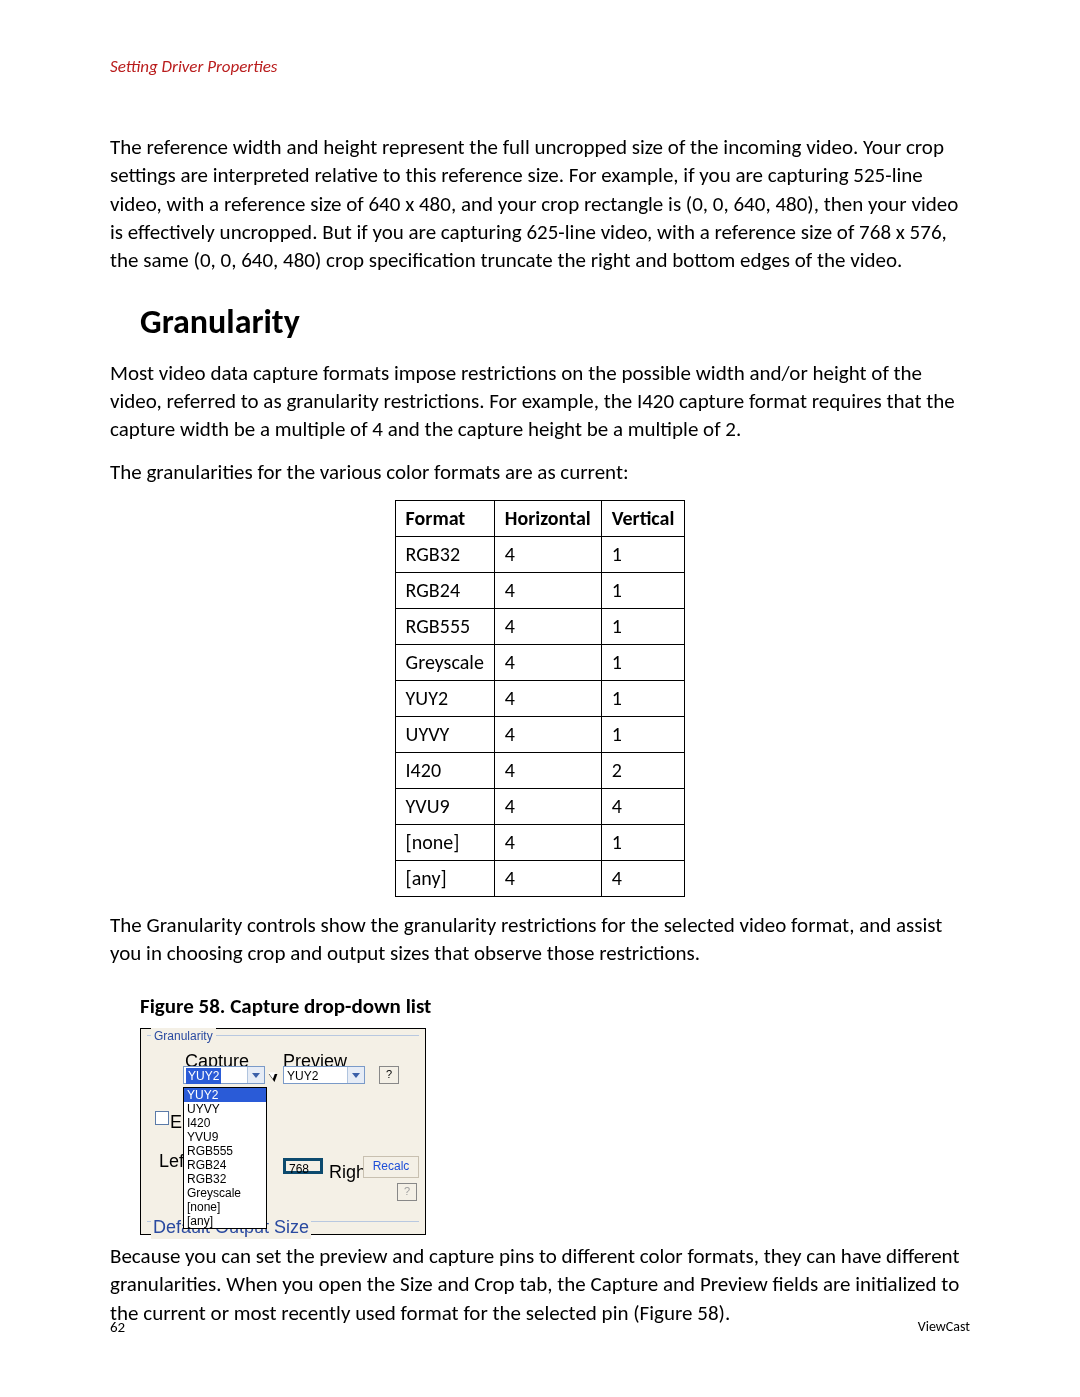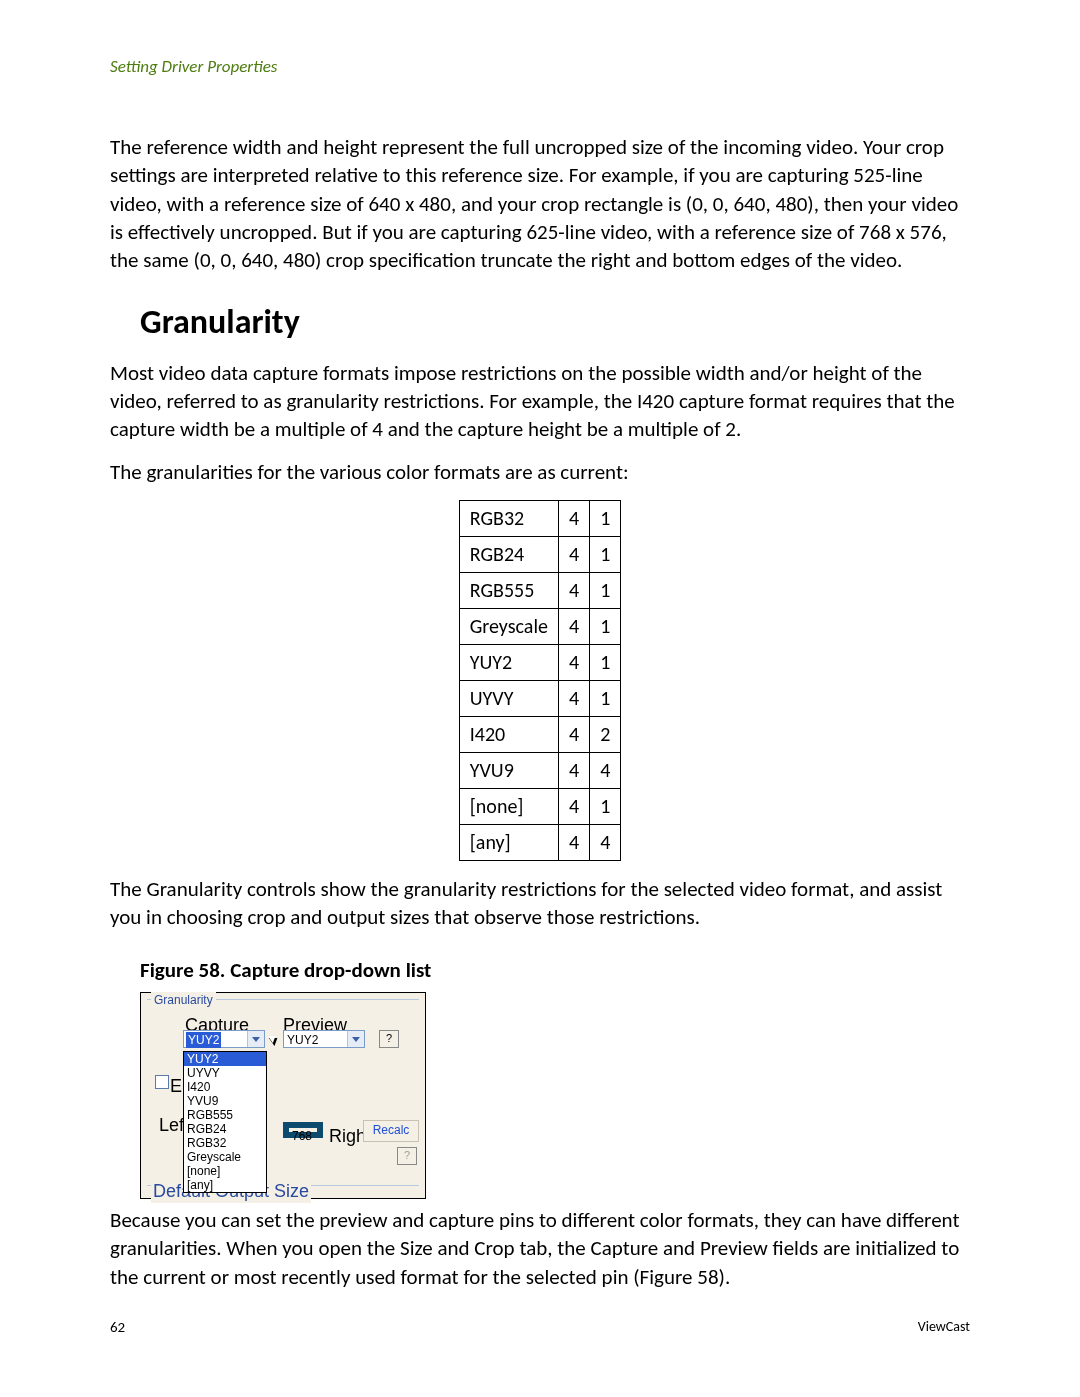--- a/index.html
+++ b/index.html
@@ -6,21 +6,21 @@
   body{
     width:1080px;height:1397px;
     background:#fff;color:#000;
     font-family:Calibri,"Segoe UI",Arial,sans-serif;
     font-size:21px;line-height:1.35;
     position:relative;
   }
   .page{
     position:absolute;left:110px;top:56px;width:860px;
   }
-  .running-head{font-style:italic;font-size:17px;color:#4d7c0f}
+  .running-head{font-style:italic;font-size:17px;color:#b91c1c}
   .para{margin:14px 0}
   h2.section{
     font-size:34px;font-weight:700;margin:24px 0 14px 30px;
   }
   .figcap{font-weight:700;margin:24px 0 8px 30px;font-size:21px}
   table.gran{
     border-collapse:collapse;margin:8px auto 14px auto;
   }
   table.gran th,table.gran td{
     border:1px solid #000;padding:4px 10px;font-size:20px;text-align:left;
@@ -63,21 +63,21 @@
   .droplist{
     position:absolute;left:42px;top:58px;width:82px;
     border:1px solid #000;background:#fff;font-size:12px;z-index:5;
   }
   .droplist div{padding:0 3px;height:14px;line-height:14px}
   .droplist .hl{background:#2a5bd7;color:#fff}
   .chk{
     position:absolute;width:12px;height:12px;border:1px solid #5a7aa8;background:#fff;
   }
   .txtbox{
-    position:absolute;width:40px;height:16px;border:6px solid #0c4a6e;
+    position:absolute;width:40px;height:16px;border:3px solid #0c4a6e;
     background:#f4f0e6;font-size:12px;text-align:left;padding-left:3px;box-sizing:border-box;
   }
   .recalc{
     position:absolute;width:54px;height:20px;border:1px solid #c8c0b0;
     background:#f4f0e6;color:#1d4ed8;font-size:12px;text-align:center;line-height:18px;
   }
   .cursor{
     position:absolute;width:0;height:0;pointer-events:none;
   }
   .cursor:before{
@@ -103,20 +103,25 @@
 
   <div class="para">The reference width and height represent the full uncropped size of the incoming video. Your crop settings are interpreted relative to this reference size. For example, if you are capturing 525-line video, with a reference size of 640 x 480, and your crop rectangle is (0, 0, 640, 480), then your video is effectively uncropped. But if you are capturing 625-line video, with a reference size of 768 x 576, the same (0, 0, 640, 480) crop specification truncate the right and bottom edges of the video.</div>
 
   <h2 class="section">Granularity</h2>
 
   <div class="para">Most video data capture formats impose restrictions on the possible width and/or height of the video, referred to as granularity restrictions. For example, the I420 capture format requires that the capture width be a multiple of 4 and the capture height be a multiple of 2.</div>
   <div class="para">The granularities for the various color formats are as current:</div>
 
   <table class="gran">
     <tbody>
+        <tr>
+      <th>Format</th>
+      <th>Horizontal</th>
+      <th>Vertical</th>
+    </tr>
     <tr>
           <td>RGB32</td>
           <td>4</td>
           <td>1</td>
         </tr>
     <tr>
           <td>RGB24</td>
           <td>4</td>
           <td>1</td>
         </tr>

